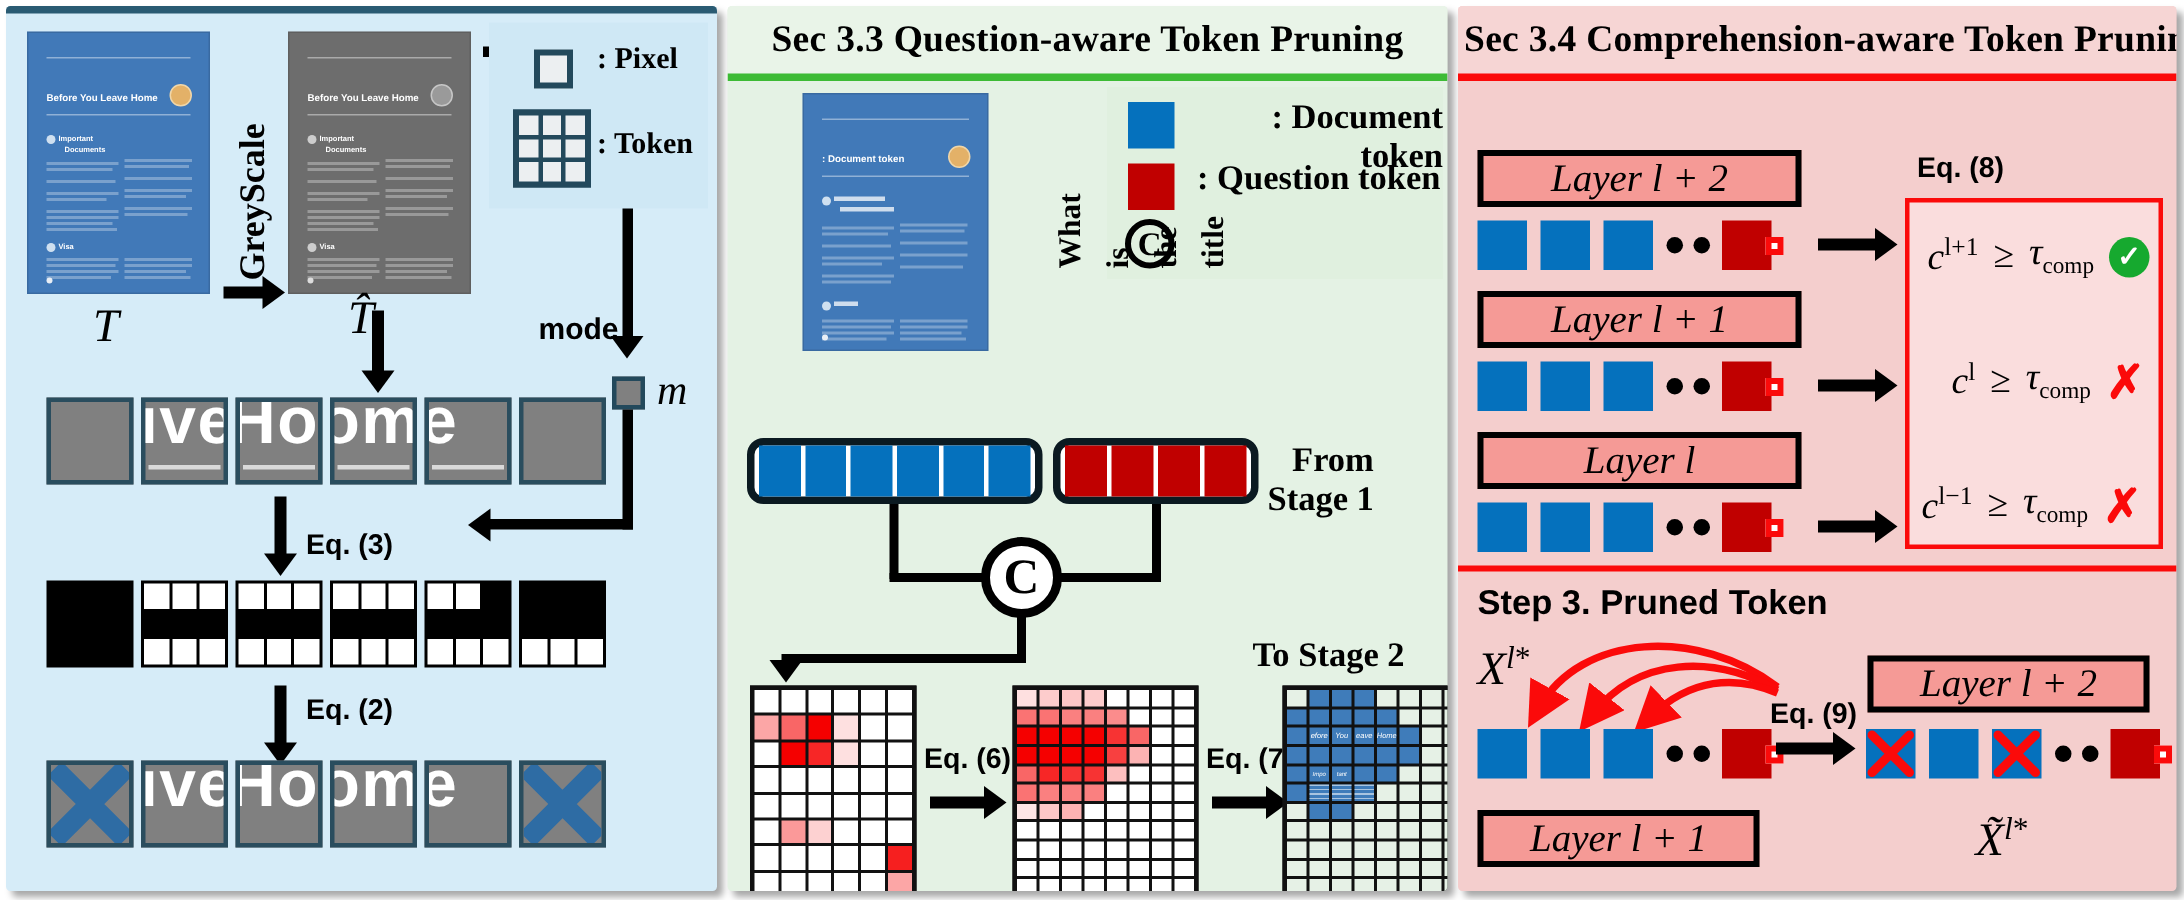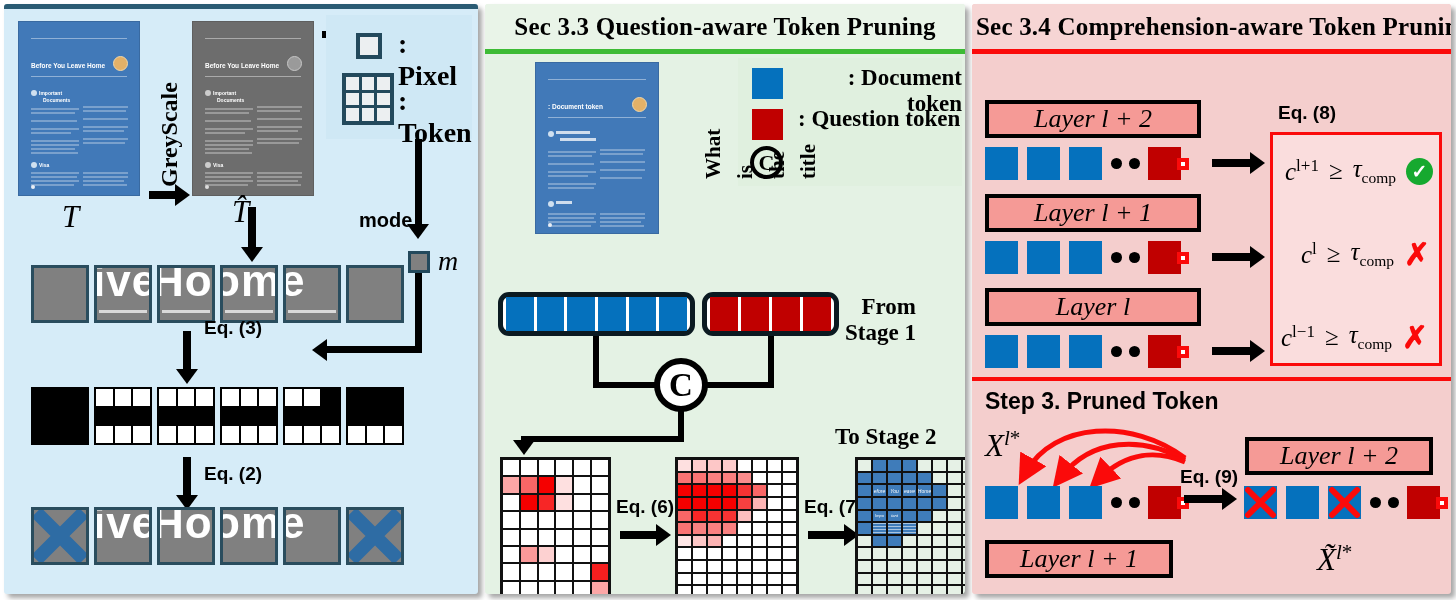--- a/index.html
+++ b/index.html
@@ -99,21 +99,21 @@
   
   .mask { position:absolute; background:#000; display:grid; grid-template-columns:repeat(3,1fr); grid-template-rows:repeat(3,1fr); gap:2px; padding:2px; }
   .mask .c0 { background:#000; }
   .mask .c1 { background:#fff; }
 
   
   .legend1 { position:absolute; background:#cfe8f5; }
   .lg-pixel { width:26px; height:26px; border:4px solid #23495c; background:#eceff1; }
   .lg-token { width:52px; height:52px; border:4px solid #23495c; background:#23495c; display:grid; grid-template-columns:repeat(3,1fr); grid-template-rows:repeat(3,1fr); gap:3px; }
   .lg-token i { background:#eceff1; display:block; }
-  .lgt { font-weight:bold; font-size:28px; font-family:"Liberation Serif",serif; }
+  .lgt { font-weight:bold; font-size:20px; font-family:"Liberation Serif",serif; }
 
   
   .legend2 { position:absolute; background:#e0f0df; }
   .sw { width:31px; height:31px; }
   .sw-blue { background:#0571bd; }
   .sw-red  { background:#c00000; }
   .cmark { width:33px; height:33px; border:4px solid #000; border-radius:50%; display:flex; align-items:center; justify-content:center; font-weight:bold; font-size:22px; font-family:"Liberation Serif",serif; }
 
   .tokbar { position:absolute; border:5px solid #0b1a21; border-radius:11px; background:#fff; display:flex; align-items:center; padding:3px; gap:3px; }
   .tokbar .cell { width:29px; height:34px; }
@@ -261,21 +261,21 @@
           <div class="underline"></div>
       </div>
       <div class="tok-img" style="left:279px; top:256px; width:58px; height:58px;">
         <div class="glyph" style="left:-6px;">e</div>
           <div class="underline"></div>
       </div>
       <div class="tok-img" style="left:342px; top:256px; width:58px; height:58px;"></div>
 
       <div class="ashaft-v" style="left:179px; top:322px; height:40px;"></div>
       <div class="ahead-v" style="left:172px; top:360px;"></div>
-      <div class="eqlbl abs" style="left:200px; top:308px;">Eq. (3)</div>
+      <div class="eqlbl abs" style="left:200px; top:344px;">Eq. (3)</div>
 
       <div class="conn abs" style="left:411px; top:264px; width:7px; height:80px; background:#000;"></div>
       <div class="conn abs" style="left:320px; top:337px; width:98px; height:7px; background:#000;"></div>
       <div class="ahead-h-left" style="left:308px; top:330px;"></div>
 
       <div class="mask" style="left:27px; top:378px; width:58px; height:58px;">
         <i class="c0"></i>
           <i class="c0"></i>
           <i class="c0"></i>
           <i class="c0"></i>

